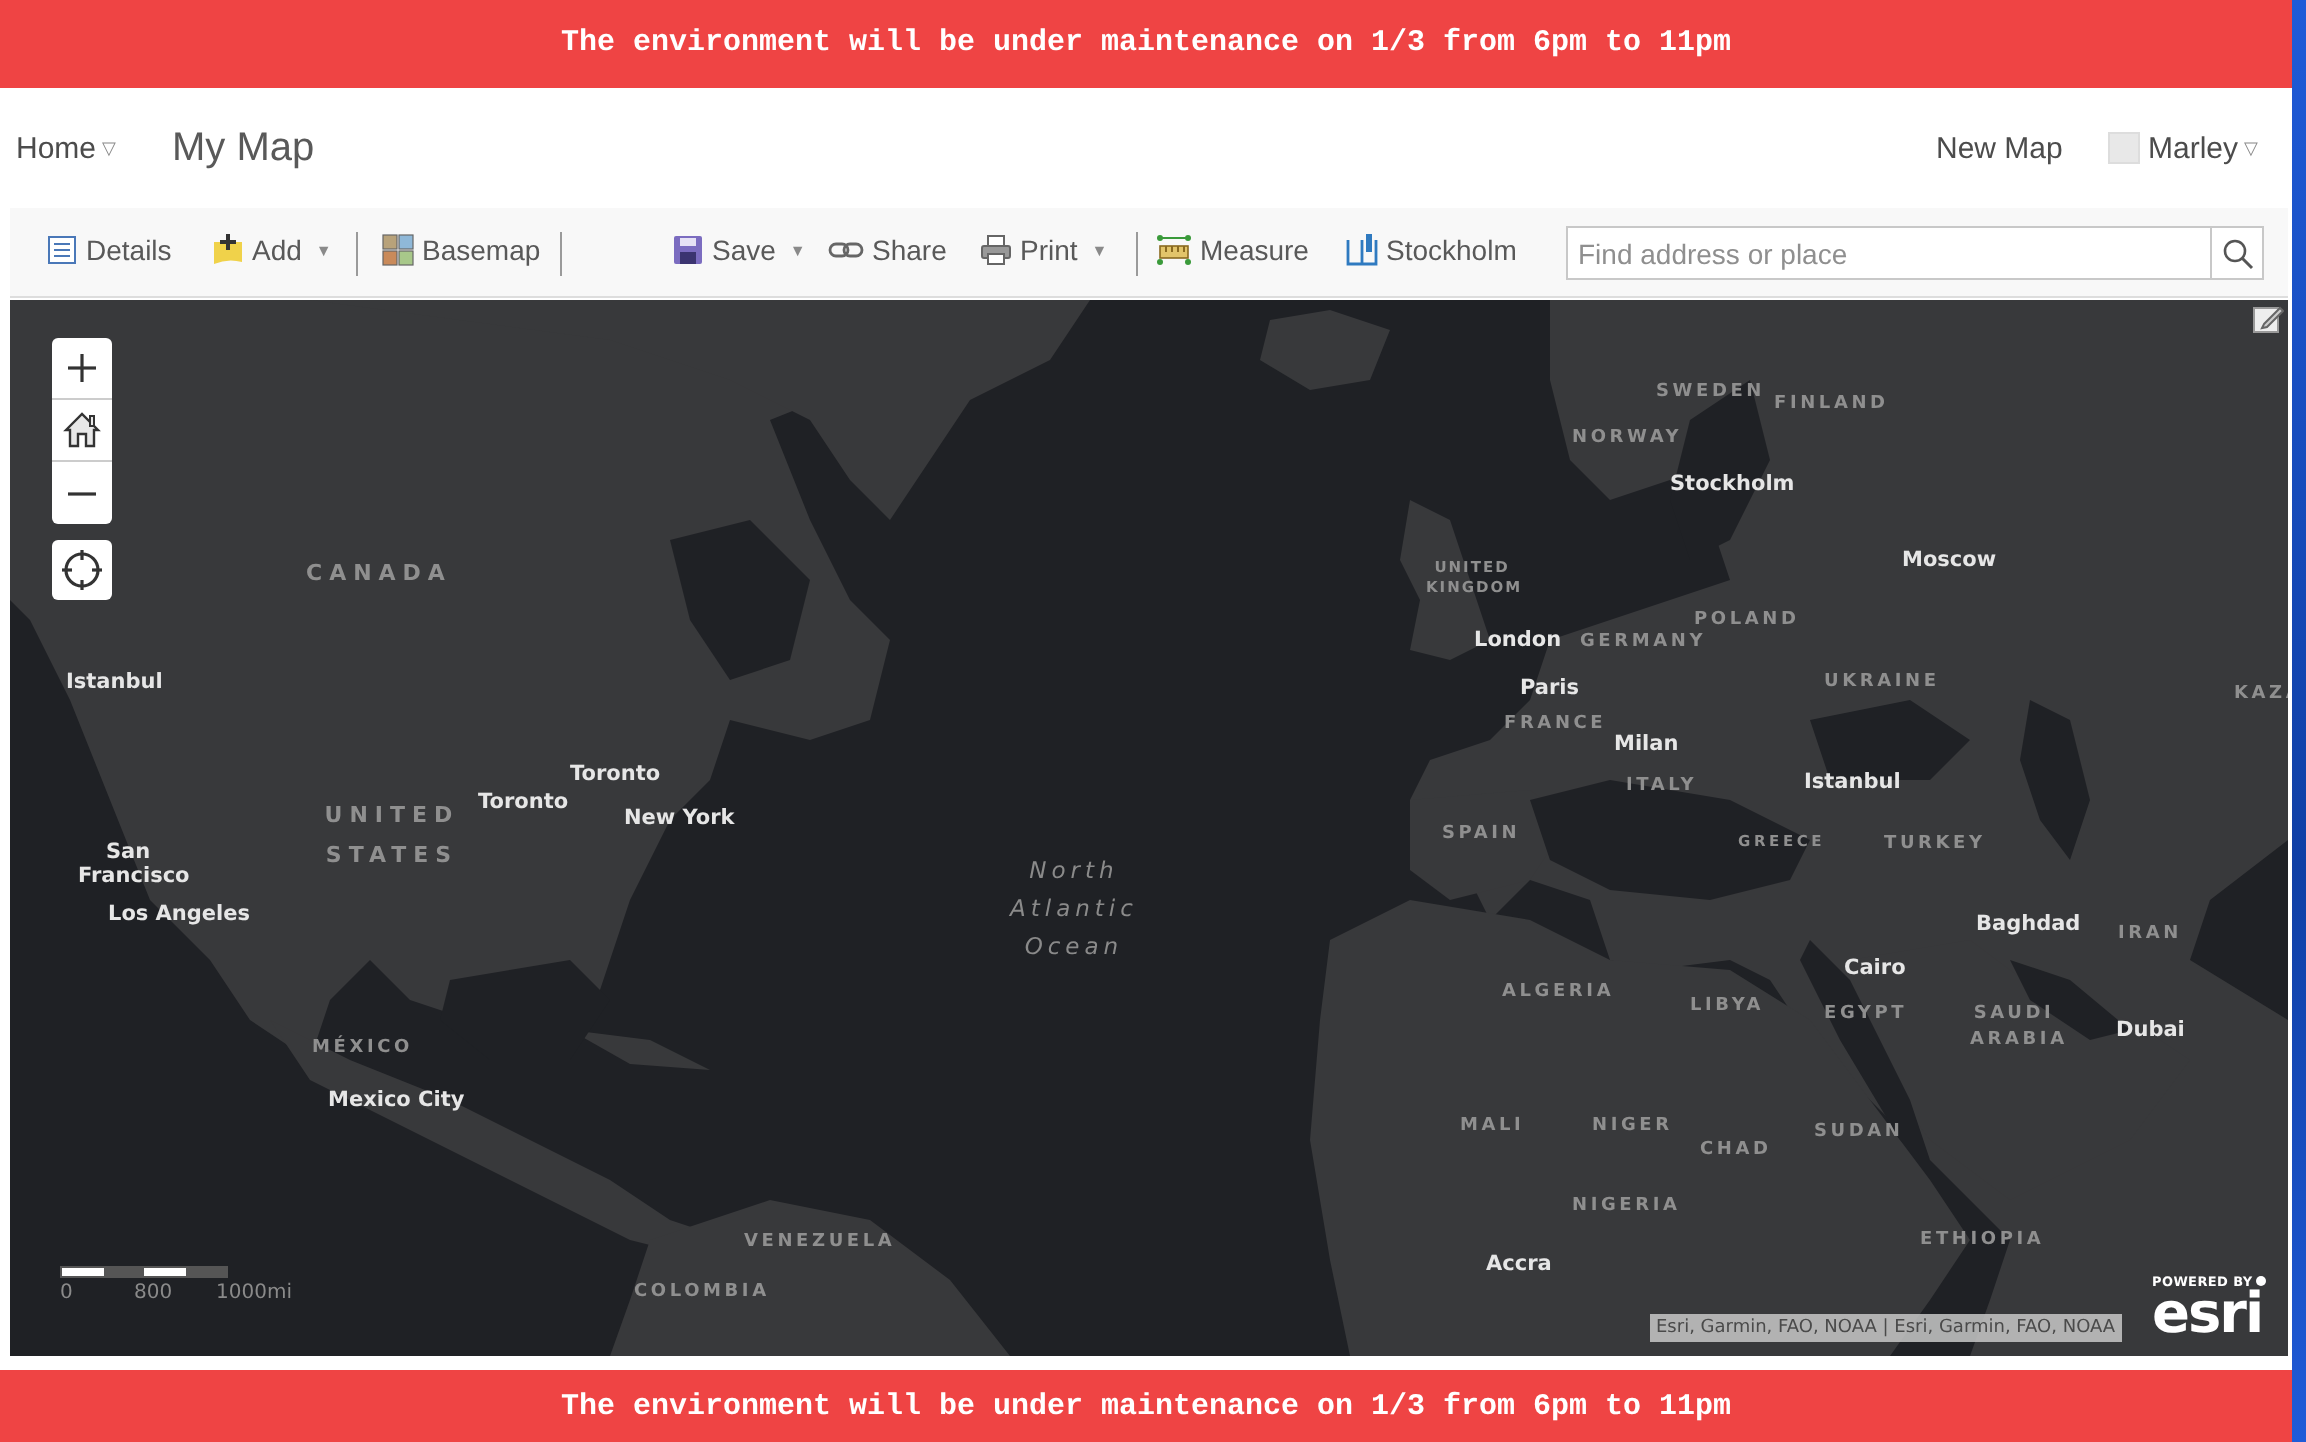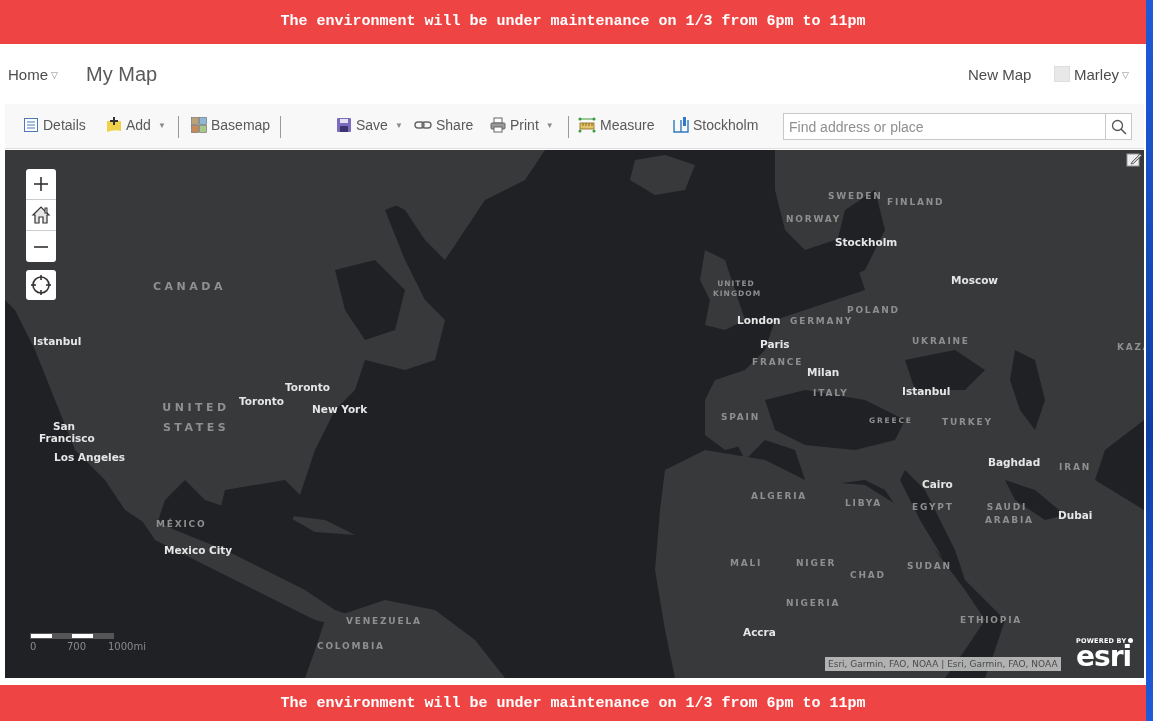--- a/index.html
+++ b/index.html
@@ -219,21 +219,21 @@
   <div class="lbl city" style="left:946px; top:124px;">Moscow</div>
   <div class="lbl city" style="left:897px; top:235px;">Istanbul</div>
   <div class="lbl city" style="left:917px; top:328px;">Cairo</div>
   <div class="lbl city" style="left:983px; top:306px;">Baghdad</div>
   <div class="lbl city" style="left:1053px; top:359px;">Dubai</div>
   <div class="lbl city" style="left:738px; top:476px;">Accra</div>
 
   <div class="lbl country big" style="left:148px; top:130px;">CANADA</div>
   <div class="lbl country big" style="left:155px; top:248px; width:72px; white-space:normal; line-height:20px; text-align:center;">UNITED STATES</div>
   <div class="lbl country" style="left:151px; top:369px;">MÉXICO</div>
-  <div class="lbl country" style="left:341px; top:466px;">VENEZUELA</div>
+  <div class="lbl country" style="left:367px; top:466px;">VENEZUELA</div>
   <div class="lbl country" style="left:312px; top:491px;">COLOMBIA</div>
   <div class="lbl country" style="left:708px; top:129px; font-size:7.5px; letter-spacing:1px; width:46px; white-space:normal; line-height:10px; text-align:center;">UNITED KINGDOM</div>
   <div class="lbl country" style="left:785px; top:166px;">GERMANY</div>
   <div class="lbl country" style="left:747px; top:207px;">FRANCE</div>
   <div class="lbl country" style="left:716px; top:262px;">SPAIN</div>
   <div class="lbl country" style="left:808px; top:238px;">ITALY</div>
   <div class="lbl country" style="left:842px; top:155px;">POLAND</div>
   <div class="lbl country" style="left:907px; top:186px;">UKRAINE</div>
   <div class="lbl country" style="left:781px; top:64px;">NORWAY</div>
   <div class="lbl country" style="left:823px; top:41px;">SWEDEN</div>
@@ -246,20 +246,25 @@
   <div class="lbl country" style="left:840px; top:348px;">LIBYA</div>
   <div class="lbl country" style="left:907px; top:352px;">EGYPT</div>
   <div class="lbl country" style="left:980px; top:351px; width:44px; white-space:normal; line-height:13px; text-align:center;">SAUDI ARABIA</div>
   <div class="lbl country" style="left:725px; top:408px;">MALI</div>
   <div class="lbl country" style="left:791px; top:408px;">NIGER</div>
   <div class="lbl country" style="left:845px; top:420px;">CHAD</div>
   <div class="lbl country" style="left:902px; top:411px;">SUDAN</div>
   <div class="lbl country" style="left:781px; top:448px;">NIGERIA</div>
   <div class="lbl country" style="left:955px; top:465px;">ETHIOPIA</div>
 
+  <div class="lbl ocean" style="left:500px; top:276px;">
+    <div>North</div>
+    <div>Atlantic</div>
+    <div>Ocean</div>
+  </div>
 
   <div class="zoomctl">
     <div>
       <svg width="16" height="16">
           <line x1="8" y1="1" x2="8" y2="15" stroke="#333" stroke-width="1.6"></line>
           <line x1="1" y1="8" x2="15" y2="8" stroke="#333" stroke-width="1.6"></line>
         </svg>
     </div>
     <div>
       <svg width="20" height="20">
@@ -291,21 +296,21 @@
 
   <div class="scalebar">
     <div class="bar">
       <span style="background:#fff"></span>
         <span style="background:#555"></span>
         <span style="background:#fff"></span>
         <span style="background:#555"></span>
     </div>
     <div class="nums">
       <span style="left:0">0</span>
-      <span style="left:37px">700</span>
+      <span style="left:37px">800</span>
       <span style="left:78px">1000mi</span>
     </div>
   </div>
 
   <div class="attrib">Esri, Garmin, FAO, NOAA | Esri, Garmin, FAO, NOAA</div>
   <div class="esri">
     <div class="pb">POWERED BY</div>
     <div class="logo">esri</div>
   </div>
 </div>

